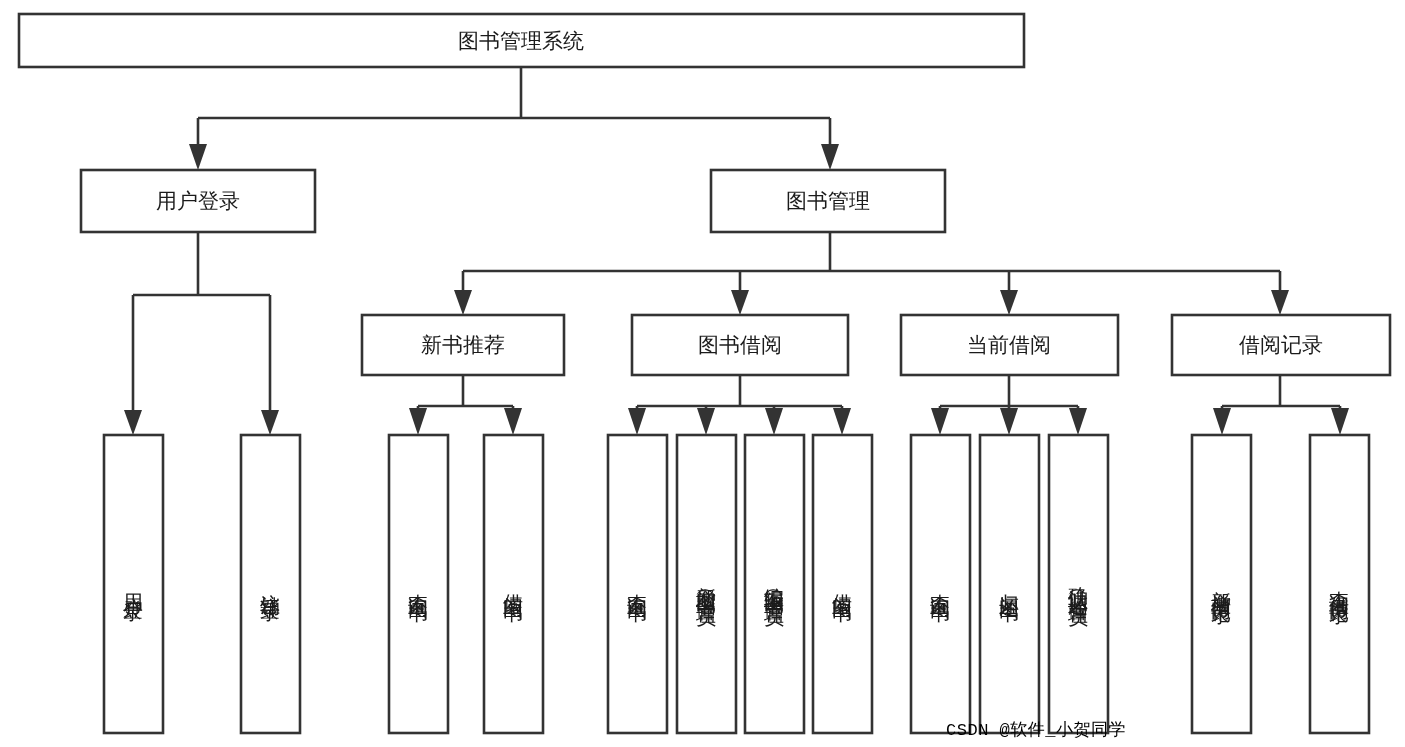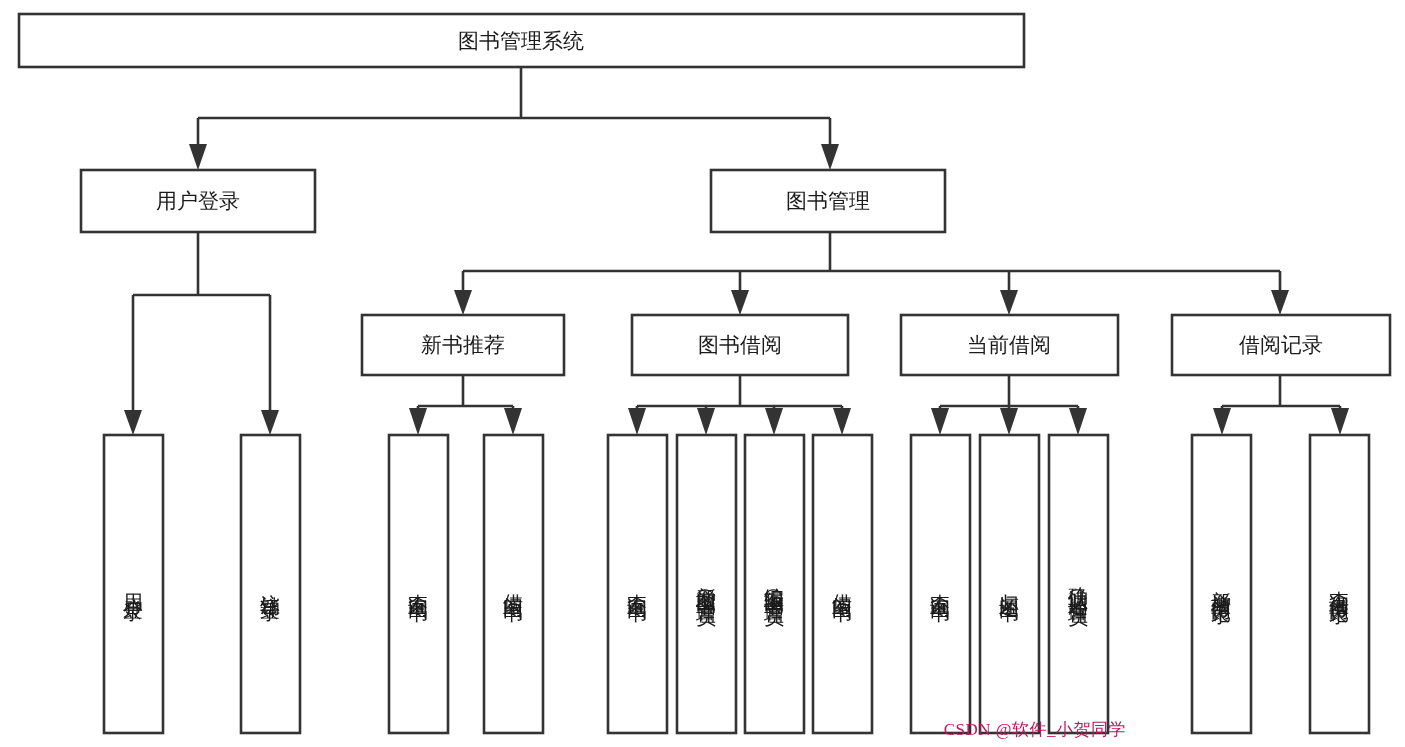--- a/index.html
+++ b/index.html
@@ -62,23 +62,23 @@
     position: absolute;
     display: flex;
     align-items: center;
     justify-content: center;
     pointer-events: none;
   }
   .watermark {
     position: absolute;
     right: 8px;
     bottom: 6px;
-    font-family: Liberation Serif, serif;
+    font-family: Liberation Mono, monospace;
     font-size: 17px;
-    color: #be185d;
+    color: #000000;
     letter-spacing: 0.5px;
     white-space: nowrap;
   }
 </style>
 </head>
 <body>
 
 <div id="diagram-root">
 
   <svg class="flow" viewBox="0 0 1405 747">

